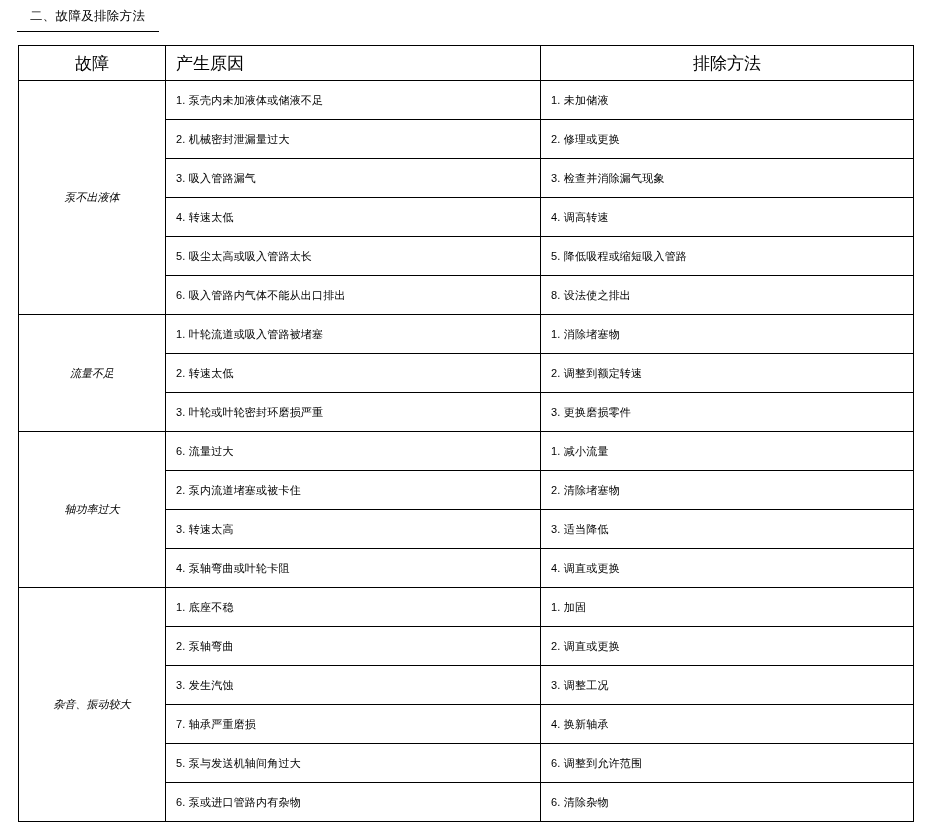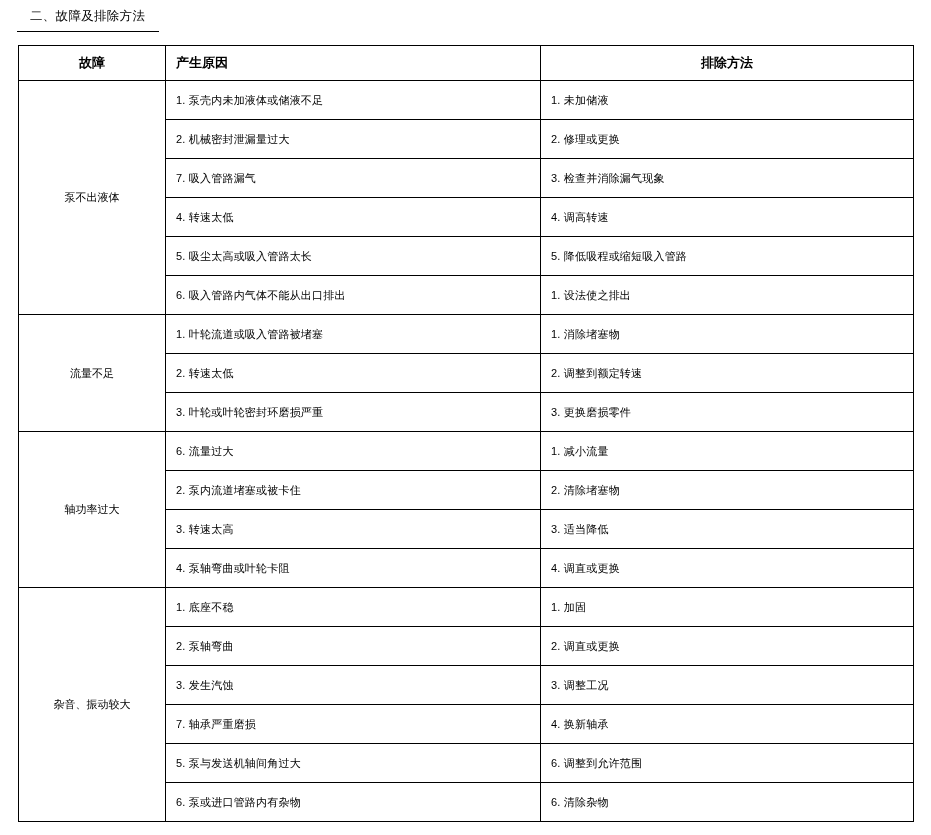--- a/index.html
+++ b/index.html
@@ -50,32 +50,33 @@
   table.fault-table th {
     border: 1px solid #000000;
     font-size: 11px;
     font-weight: normal;
     padding: 0 10px;
     vertical-align: middle;
     box-sizing: border-box;
   }
   table.fault-table thead th {
     height: 35px;
-    font-weight: bold;
-    font-size: 13px;
+    font-weight: normal;
+    font-size: 17px;
   }
   col.c-fault { width: 147px; }
   col.c-cause { width: 375px; }
   col.c-remedy { width: 373px; }
   th.h-fault { text-align: center; }
   th.h-cause { text-align: left; padding-left: 12px; }
   th.h-remedy { text-align: center; padding-left: 12px; }
   td.fault-cell {
     text-align: center;
     vertical-align: middle;
+    font-style: italic;
   }
   td.cause-cell, td.remedy-cell {
     height: 39px;
     text-align: left;
     padding-left: 12px;
     letter-spacing: 0.2px;
   }
 </style>
 </head>
 <body>
@@ -103,34 +104,34 @@
       <tr>
         <td class="fault-cell" rowspan="6">泵不出液体</td>
         <td class="cause-cell">1. 泵壳内未加液体或储液不足</td>
         <td class="remedy-cell">1. 未加储液</td>
       </tr>
       <tr>
         <td class="cause-cell">2. 机械密封泄漏量过大</td>
         <td class="remedy-cell">2. 修理或更换</td>
       </tr>
       <tr>
-        <td class="cause-cell">7. 吸入管路漏气</td>
+        <td class="cause-cell">3. 吸入管路漏气</td>
         <td class="remedy-cell">3. 检查并消除漏气现象</td>
       </tr>
       <tr>
         <td class="cause-cell">4. 转速太低</td>
         <td class="remedy-cell">4. 调高转速</td>
       </tr>
       <tr>
         <td class="cause-cell">5. 吸尘太高或吸入管路太长</td>
         <td class="remedy-cell">5. 降低吸程或缩短吸入管路</td>
       </tr>
       <tr>
         <td class="cause-cell">6. 吸入管路内气体不能从出口排出</td>
-        <td class="remedy-cell">1. 设法使之排出</td>
+        <td class="remedy-cell">8. 设法使之排出</td>
       </tr>
 
       <tr>
         <td class="fault-cell" rowspan="3">流量不足</td>
         <td class="cause-cell">1. 叶轮流道或吸入管路被堵塞</td>
         <td class="remedy-cell">1. 消除堵塞物</td>
       </tr>
       <tr>
         <td class="cause-cell">2. 转速太低</td>
         <td class="remedy-cell">2. 调整到额定转速</td>

